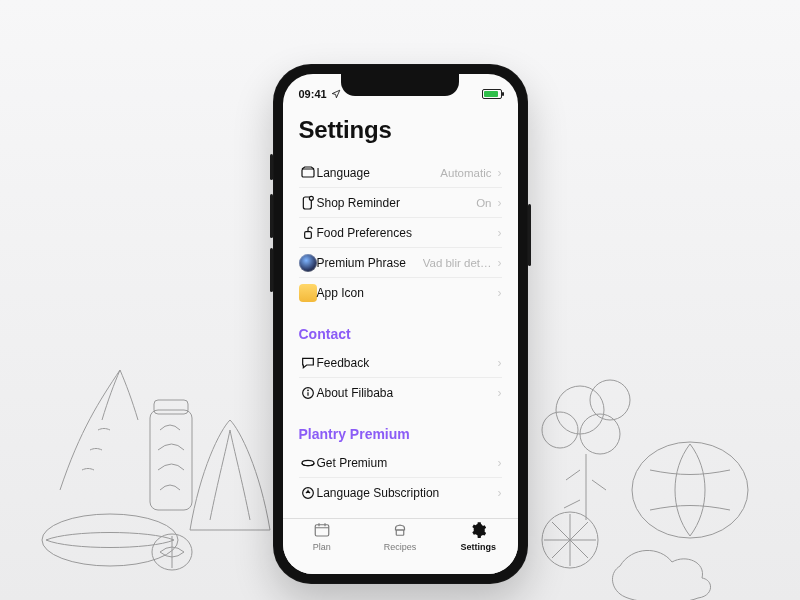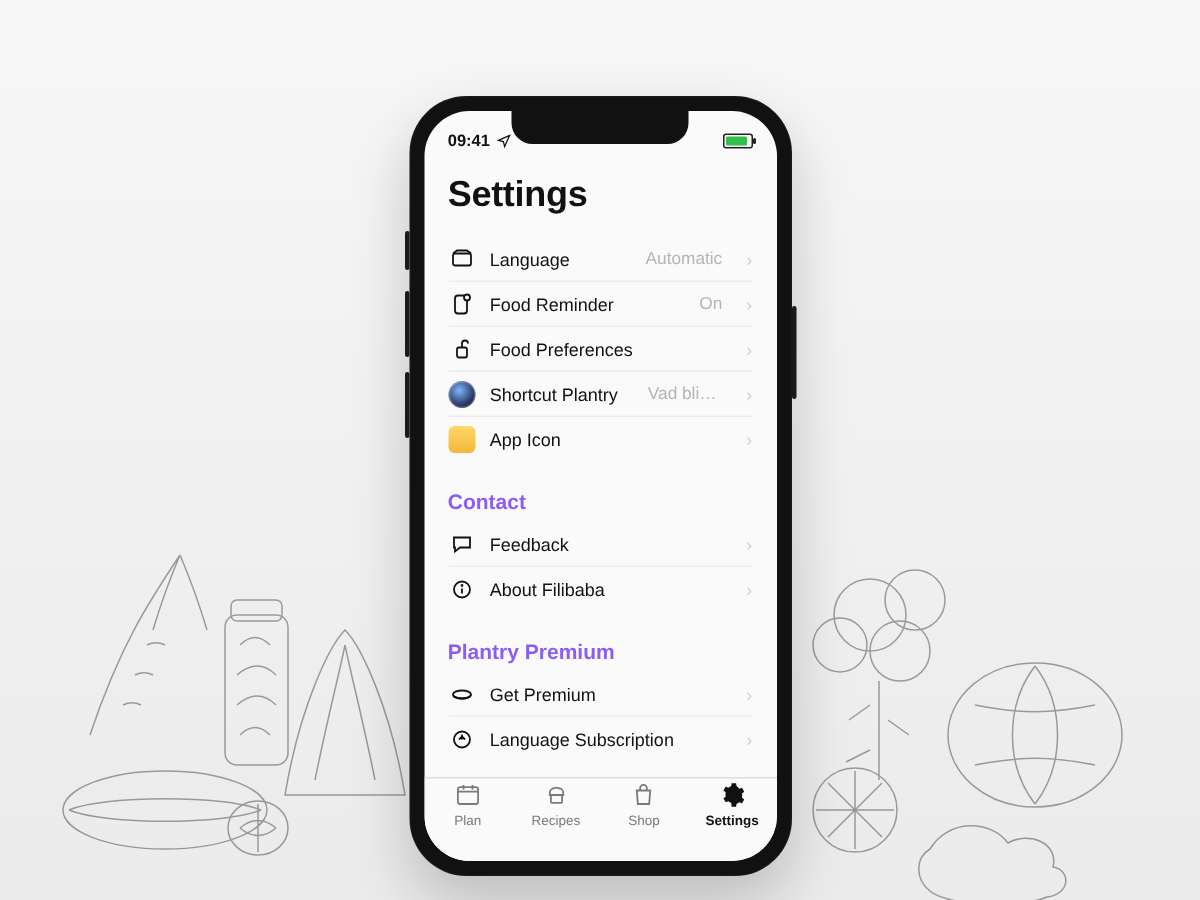--- a/index.html
+++ b/index.html
@@ -90,21 +90,20 @@
   }
   .section-title {
     font-size:14px;
     font-weight:800;
     color:#8b5cf6;
     margin: 18px 0 6px;
   }
   .row {
     display:flex;
     align-items:center;
-    gap:10px;
     height:30px;
     border-bottom:1px solid #ececec;
     font-size:12px;
     color:#111;
     cursor:pointer;
   }
   .row:last-child{border-bottom:none;justify-content:space-between;}
   .row .icon {
     width:18px;
     display:flex;
@@ -236,41 +235,41 @@
           <span class="value">Automatic</span>
           <span class="chev">›</span>
         </div>
         <div class="row">
           <span class="icon">
             <svg width="16" height="16" viewBox="0 0 24 24" fill="none" stroke="#111" stroke-width="1.8">
                 <rect x="5" y="3" width="12" height="18" rx="3"></rect>
                 <circle cx="17" cy="5" r="3" fill="#fafafa"></circle>
               </svg>
           </span>
-          <span class="label">Food Reminder</span>
+          <span class="label">Shop Reminder</span>
           <span class="spacer"></span>
           <span class="value">On</span>
           <span class="chev">›</span>
         </div>
         <div class="row">
           <span class="icon">
             <svg width="16" height="16" viewBox="0 0 24 24" fill="none" stroke="#111" stroke-width="1.8">
                 <rect x="7" y="10" width="10" height="10" rx="2"></rect>
                 <path d="M12 10 V6 a3 3 0 0 1 6 0"></path>
               </svg>
           </span>
           <span class="label">Food Preferences</span>
           <span class="spacer"></span>
           <span class="chev">›</span>
         </div>
         <div class="row">
           <span class="icon">
               <span class="shortcut-glyph"></span>
             </span>
-          <span class="label">Shortcut Plantry</span>
+          <span class="label">Premium Phrase</span>
           <span class="spacer"></span>
           <span class="value">Vad blir det…</span>
           <span class="chev">›</span>
         </div>
         <div class="row">
           <span class="icon">
               <span class="app-icon-glyph"></span>
             </span>
           <span class="label">App Icon</span>
           <span class="spacer"></span>
@@ -345,29 +344,20 @@
       </div>
       <div class="tab">
         <span class="ticon">
           <svg width="18" height="18" viewBox="0 0 24 24" fill="none" stroke="#7a7a7a" stroke-width="1.6">
               <path d="M6 10 a4 4 0 0 1 4 -4 a4 4 0 0 1 4 0 a4 4 0 0 1 4 4 v2 H6 Z"></path>
               <rect x="7" y="12" width="10" height="7" rx="1"></rect>
             </svg>
         </span>
         <span>Recipes</span>
       </div>
-      <div class="tab">
-        <span class="ticon">
-          <svg width="18" height="18" viewBox="0 0 24 24" fill="none" stroke="#7a7a7a" stroke-width="1.6">
-              <path d="M6 8 h12 l-1 12 H7 Z"></path>
-              <path d="M9 8 V6 a3 3 0 0 1 6 0 v2"></path>
-            </svg>
-        </span>
-        <span>Shop</span>
-      </div>
       <div class="tab active">
         <span class="ticon">
           <svg width="18" height="18" viewBox="0 0 24 24" fill="#111">
               <path d="M12 8a4 4 0 1 0 0 8 4 4 0 0 0 0-8Zm9 4a8.9 8.9 0 0 0-.12-1.44l2-1.56-2-3.46-2.36.96A8.8 8.8 0 0 0 16 4.06L15.64 1.5h-4L11.28 4.06a8.8 8.8 0 0 0-2.52 1.44L6.4 4.54l-2 3.46 2 1.56A8.9 8.9 0 0 0 6.28 12c0 .49.04.97.12 1.44l-2 1.56 2 3.46 2.36-.96c.77.6 1.62 1.08 2.52 1.44L11.64 22.5h4L16 19.94c.9-.36 1.75-.84 2.52-1.44l2.36.96 2-3.46-2-1.56c.08-.47.12-.95.12-1.44Z"></path>
             </svg>
         </span>
         <span>Settings</span>
       </div>
     </div>
 

